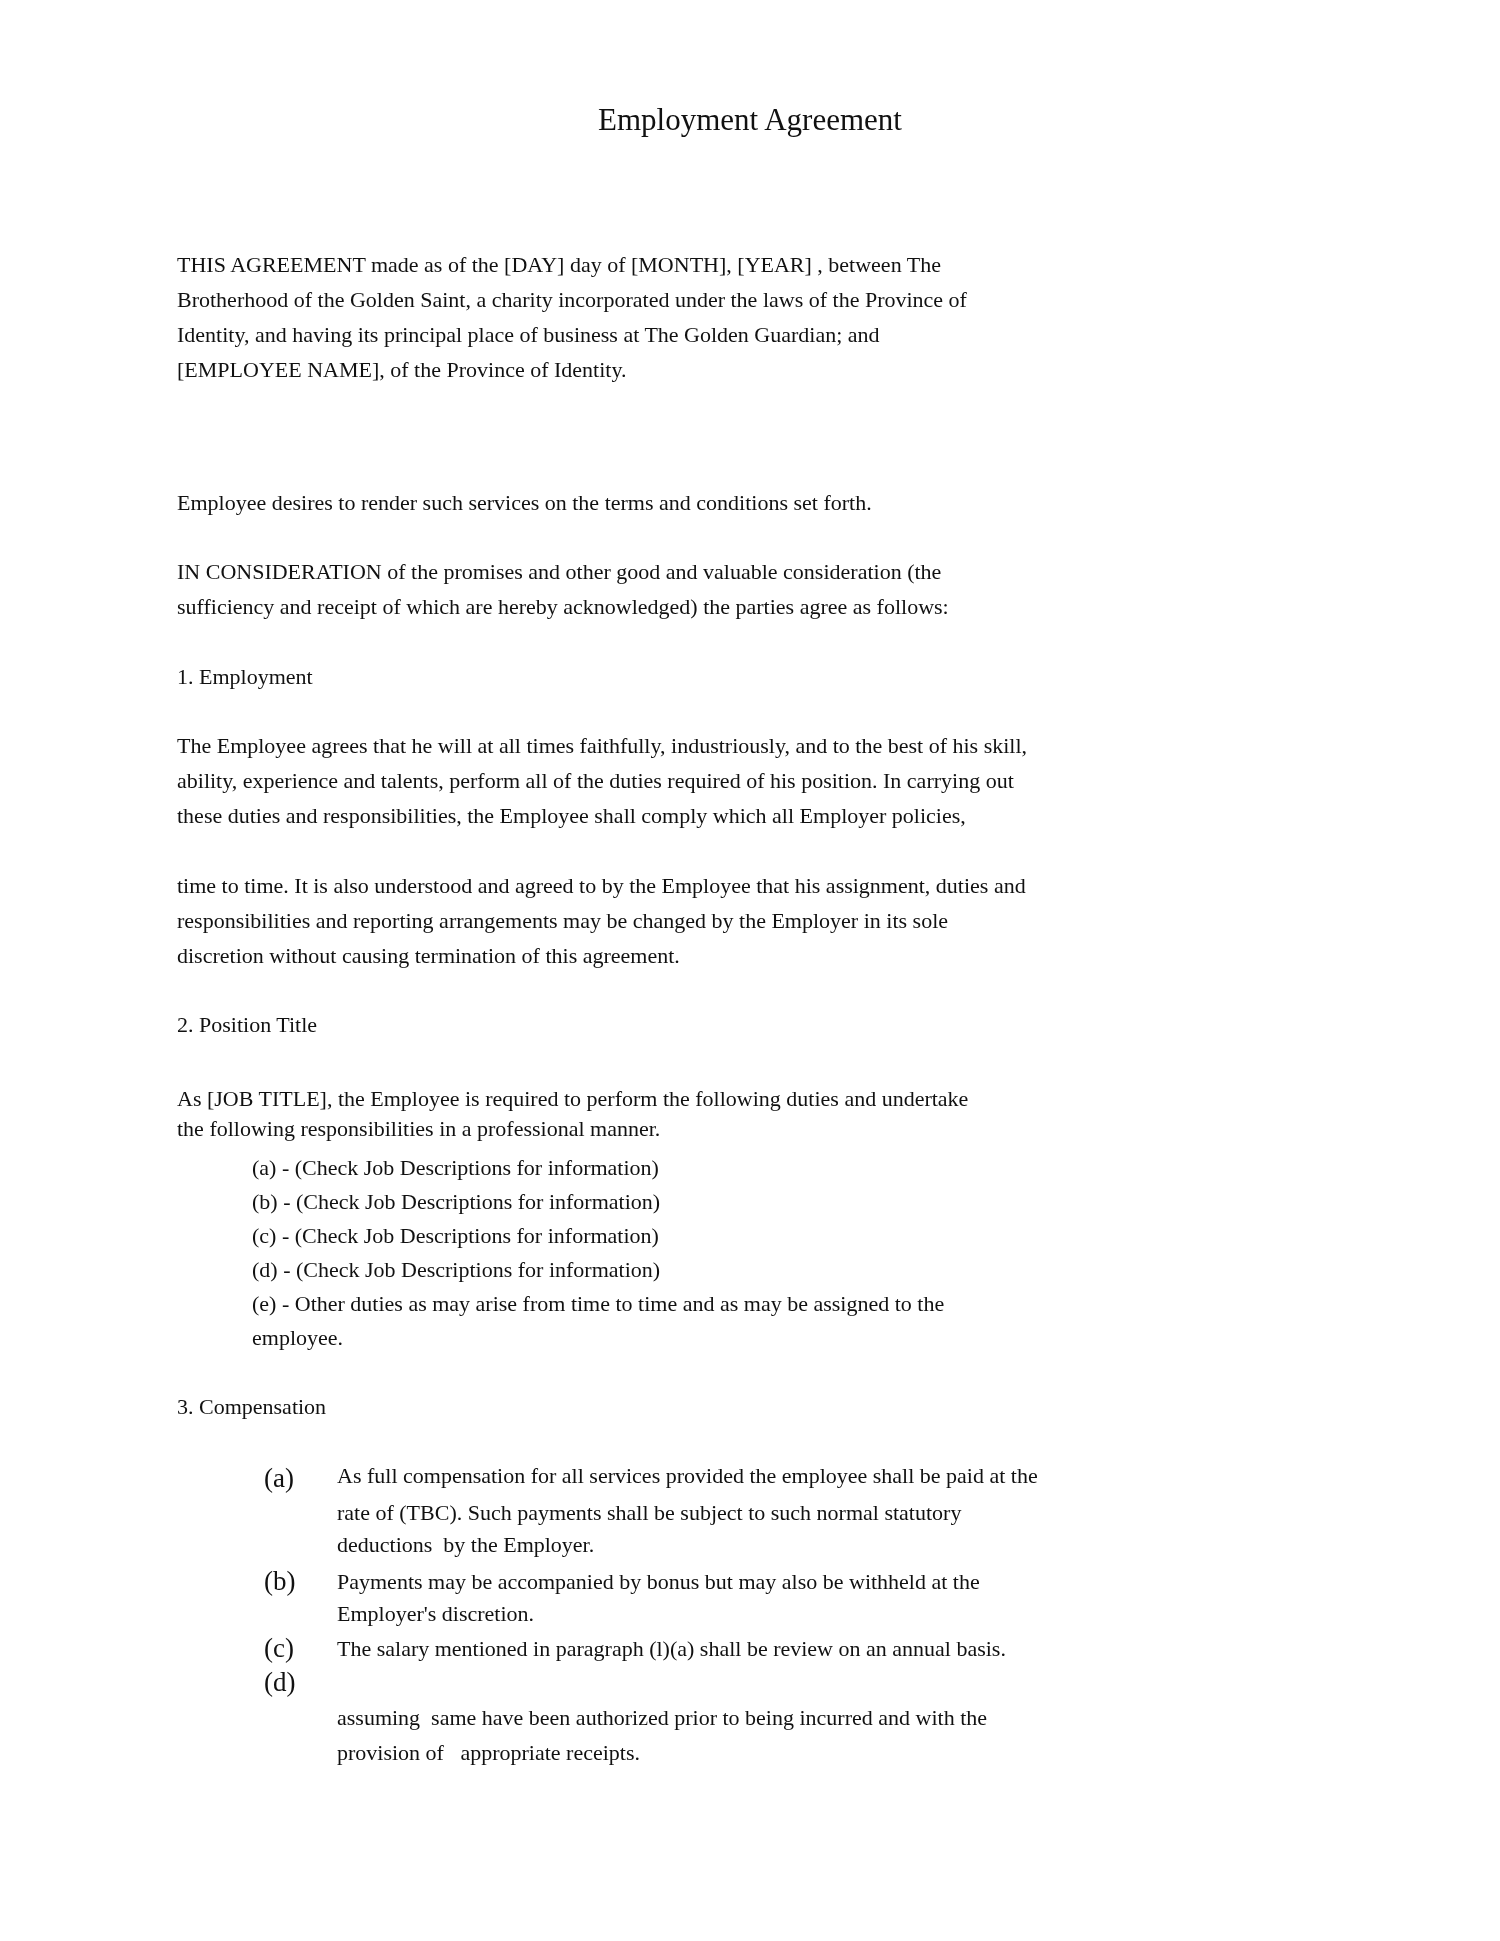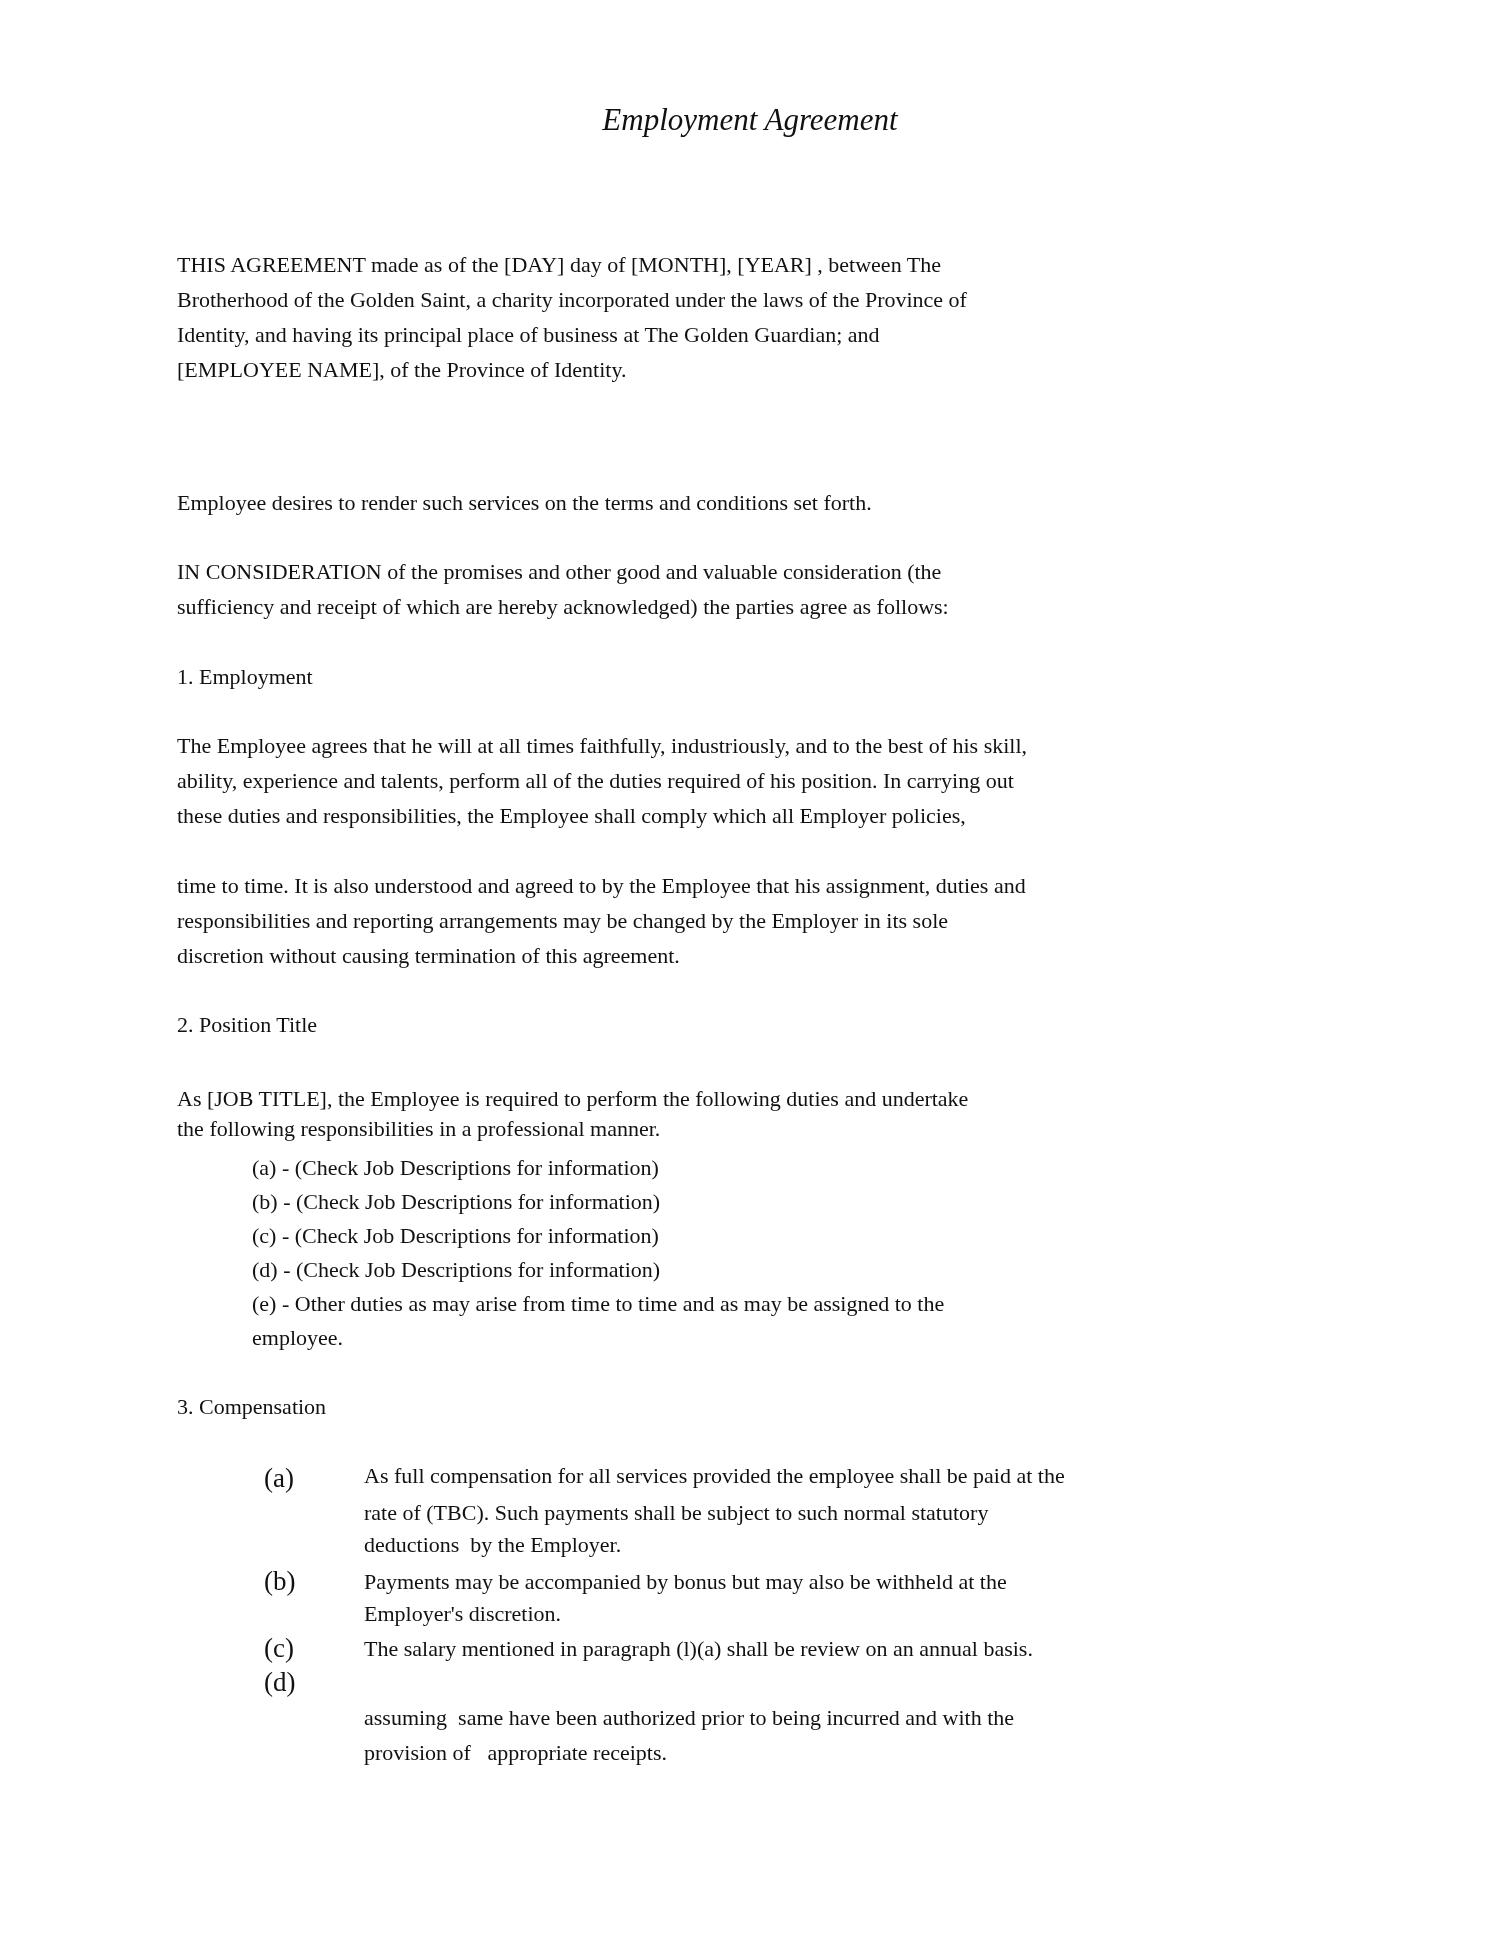--- a/index.html
+++ b/index.html
@@ -1,23 +1,23 @@
 <!DOCTYPE html>
 <html><head>
 <meta charset="utf-8">
 <style>
   html, body { margin: 0; padding: 0; background: #ffffff; }
   body { width: 1500px; height: 1941px; position: relative; overflow: hidden;
          font-family: "Liberation Serif", "DejaVu Serif", serif; color: #111; }
   .page { position: absolute; left: 0; top: 0; width: 1500px; height: 1941px; background: #fff; }
-  .title { position: absolute; top: 102px; left: 0; width: 1500px; text-align: center; font-size: 31px; font-style: italic; }
+  .title { position: absolute; top: 102px; left: 0; width: 1500px; text-align: center; font-size: 31px; }
   .line { position: absolute; left: 177px; font-size: 22px; white-space: pre; line-height: 1; }
   .ind1 { left: 252px; text-align: center; }
   .lbl { position: absolute; left: 264px; font-size: 27px; line-height: 1; }
-  .ind2 { left: 364px; }
+  .ind2 { left: 337px; }
 </style>
 </head>
 <body>
 
 <div class="page">
   <div class="title">Employment Agreement</div>
 
   <div class="line" style="top:254px">THIS AGREEMENT made as of the [DAY] day of [MONTH], [YEAR] , between The</div>
   <div class="line" style="top:289px">Brotherhood of the Golden Saint, a charity incorporated under the laws of the Province of</div>
   <div class="line" style="top:359px">[EMPLOYEE NAME], of the Province of Identity.</div>

